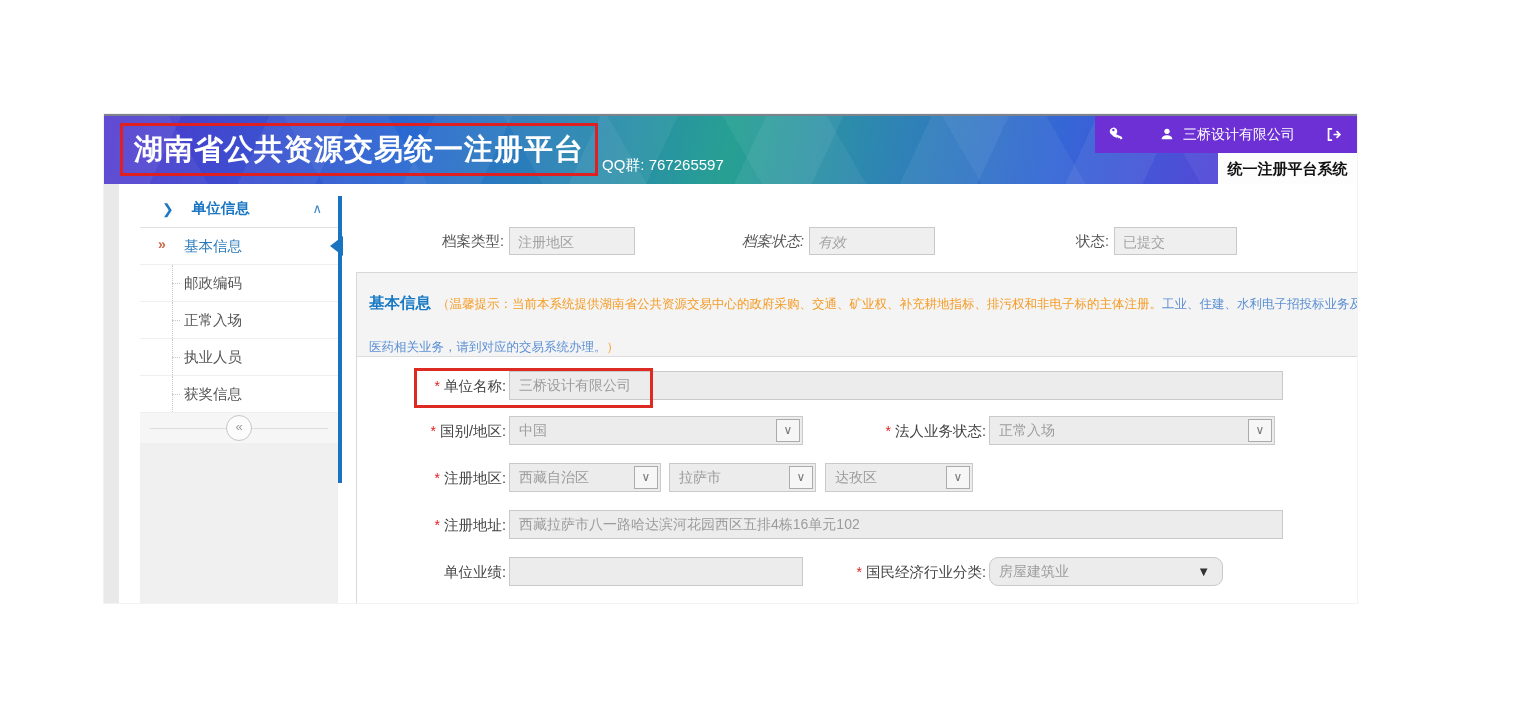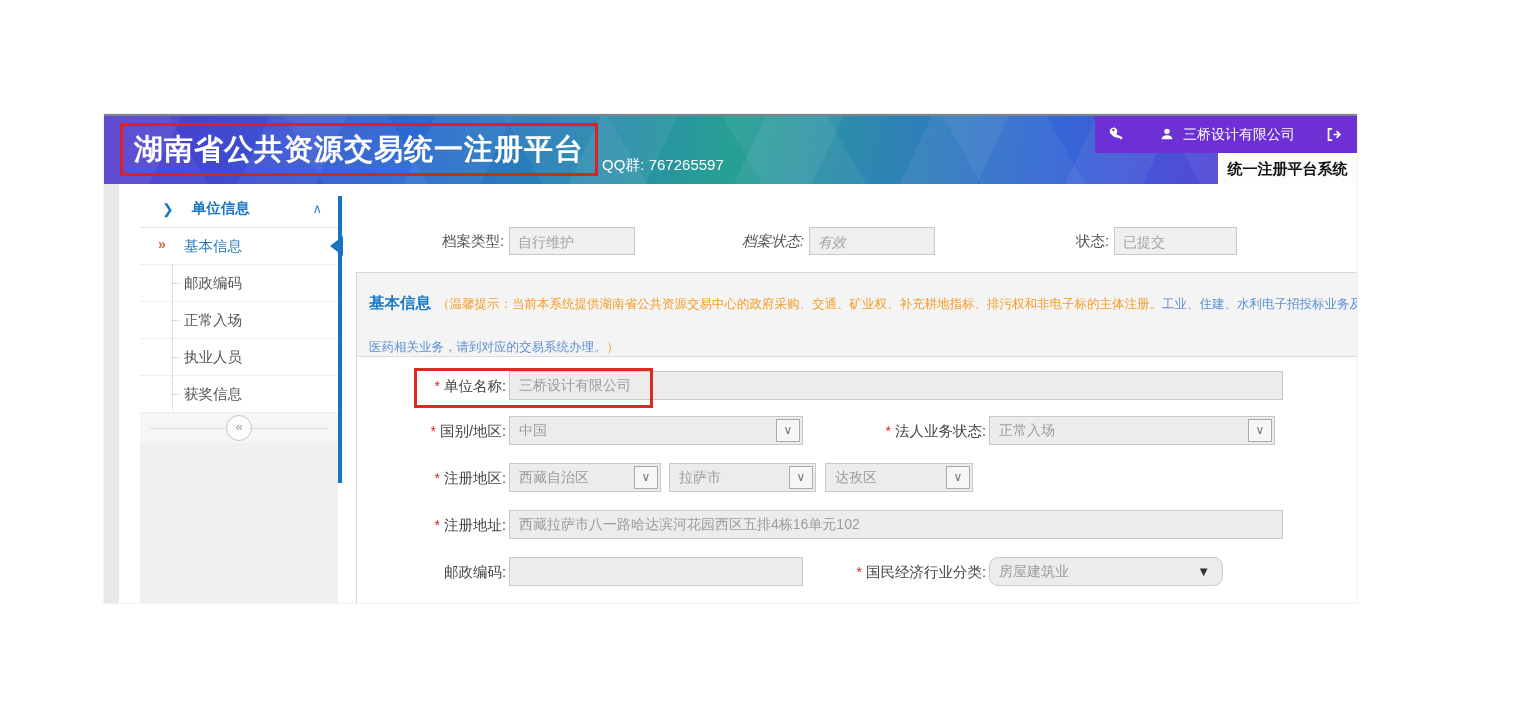--- a/index.html
+++ b/index.html
@@ -137,21 +137,21 @@
     </div>
     <div class="sb-filler"></div>
   </div>
 
   <div class="accent"></div>
 
   <div class="main">
 
     <div class="sgroup" style="left:89px;">
       <span class="slabel" style="width:70px;">档案类型:</span>
-      <span class="sinput" style="width:126px;">自行维护</span>
+      <span class="sinput" style="width:126px;">注册地区</span>
     </div>
     <div class="sgroup" style="left:389px;font-style:italic;">
       <span class="slabel" style="width:70px;">档案状态:</span>
       <span class="sinput" style="width:126px;">有效</span>
     </div>
     <div class="sgroup" style="left:722px;">
       <span class="slabel" style="width:42px;">状态:</span>
       <span class="sinput" style="width:123px;">已提交</span>
     </div>
 
@@ -172,21 +172,21 @@
         <div class="finput fsel" style="left:632px;top:59px;width:286px;"><span>正常入场</span><span class="vbtn">∨</span></div>
 
         <div class="flabel" style="left:0;width:149px;top:112px;"><span class="req">*</span><span>注册地区:</span></div>
         <div class="finput fsel" style="left:152px;top:106px;width:152px;"><span>西藏自治区</span><span class="vbtn">∨</span></div>
         <div class="finput fsel" style="left:312px;top:106px;width:147px;"><span>拉萨市</span><span class="vbtn">∨</span></div>
         <div class="finput fsel" style="left:468px;top:106px;width:148px;"><span>达孜区</span><span class="vbtn">∨</span></div>
 
         <div class="flabel" style="left:0;width:149px;top:159px;"><span class="req">*</span><span>注册地址:</span></div>
         <div class="finput" style="left:152px;top:153px;width:774px;">西藏拉萨市八一路哈达滨河花园西区五排4栋16单元102</div>
 
-        <div class="flabel" style="left:0;width:149px;top:206px;"><span>邮政编码:</span></div>
+        <div class="flabel" style="left:0;width:149px;top:206px;"><span>单位业绩:</span></div>
         <div class="finput" style="left:152px;top:200px;width:294px;"></div>
         <div class="flabel" style="left:440px;width:189px;top:206px;"><span class="req">*</span><span>国民经济行业分类:</span></div>
         <div class="finput" style="left:632px;top:200px;width:234px;border-radius:9px;"><span>房屋建筑业</span><span class="caret">▼</span></div>
 
       </div>
     </div>
   </div>
 </div>
 
 </body></html>

